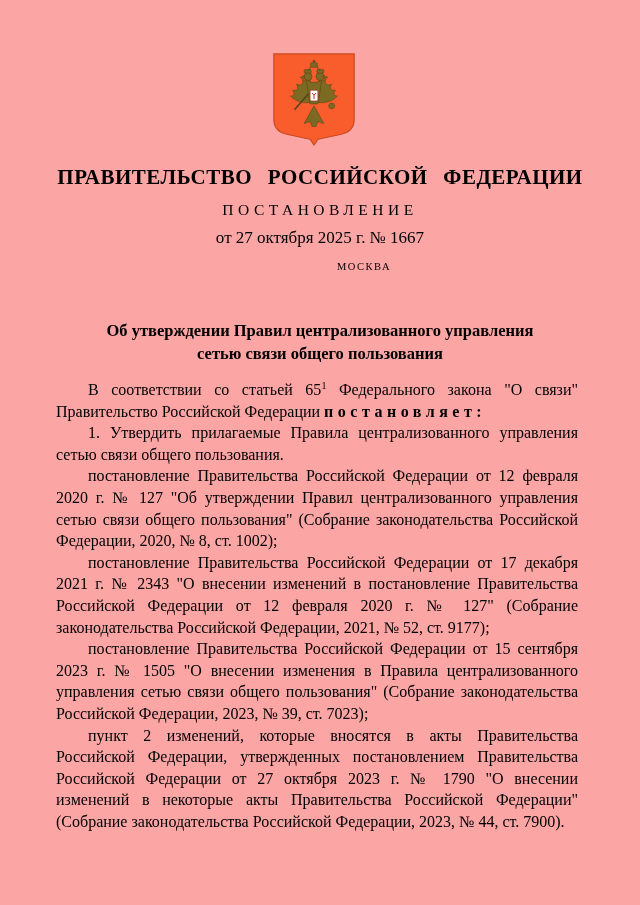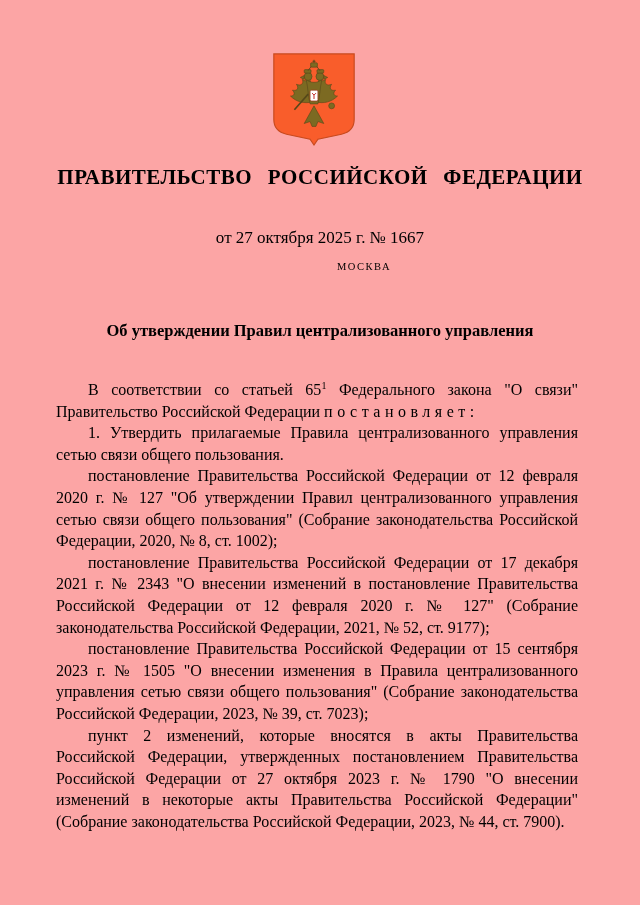--- a/index.html
+++ b/index.html
@@ -65,21 +65,21 @@
     width:522px;
     font-size:16px;
     line-height:21.6px;
     text-align:justify;
   }
   .body-text p {
     margin:0;
     text-indent:32px;
   }
   .decree-verb {
-    font-weight:normal;
+    font-weight:bold;
     letter-spacing:4.5px;
   }
   sup.fnote {
     font-size:10px;
     line-height:0;
     vertical-align:super;
   }
 </style>
 </head>
 <body>
@@ -116,25 +116,27 @@
         <path d="M38,44 L24,60" fill="none" stroke-width="1.6"></path>
         <circle cx="62" cy="56" r="3"></circle>
       </g>
 
       <rect x="40" y="40" width="8" height="11" rx="1.5" fill="#ffffff" stroke="#a33322" stroke-width="0.7"></rect>
       <path d="M42,43 l2,2 l2,-2 M44,45 v4" fill="none" stroke="#c22222" stroke-width="1"></path>
     </svg>
   </div>
 
   <div class="center-line gov-title">ПРАВИТЕЛЬСТВО РОССИЙСКОЙ ФЕДЕРАЦИИ</div>
+  <div class="center-line doc-type">ПОСТАНОВЛЕНИЕ</div>
   <div class="center-line doc-date">от 27 октября 2025 г. № 1667</div>
   <div class="center-line doc-city">МОСКВА</div>
 
   <div class="doc-title">
     <div>Об утверждении Правил централизованного управления</div>
+    <div>сетью связи общего пользования</div>
   </div>
 
   <div class="body-text">
     <p><span>В соответствии со статьей 65</span><sup class="fnote">1</sup><span> Федерального закона "О связи" Правительство Российской Федерации </span><span class="decree-verb">постановляет:</span></p>
     <p>1. Утвердить прилагаемые Правила централизованного управления сетью связи общего пользования.</p>
     <p>постановление Правительства Российской Федерации от 12 февраля 2020 г. № 127 "Об утверждении Правил централизованного управления сетью связи общего пользования" (Собрание законодательства Российской Федерации, 2020, № 8, ст. 1002);</p>
     <p>постановление Правительства Российской Федерации от 17 декабря 2021 г. № 2343 "О внесении изменений в постановление Правительства Российской Федерации от 12 февраля 2020 г. № 127" (Собрание законодательства Российской Федерации, 2021, № 52, ст. 9177);</p>
     <p>постановление Правительства Российской Федерации от 15 сентября 2023 г. № 1505 "О внесении изменения в Правила централизованного управления сетью связи общего пользования" (Собрание законодательства Российской Федерации, 2023, № 39, ст. 7023);</p>
     <p>пункт 2 изменений, которые вносятся в акты Правительства Российской Федерации, утвержденных постановлением Правительства Российской Федерации от 27 октября 2023 г. № 1790 "О внесении изменений в некоторые акты Правительства Российской Федерации" (Собрание законодательства Российской Федерации, 2023, № 44, ст. 7900).</p>
   </div>

